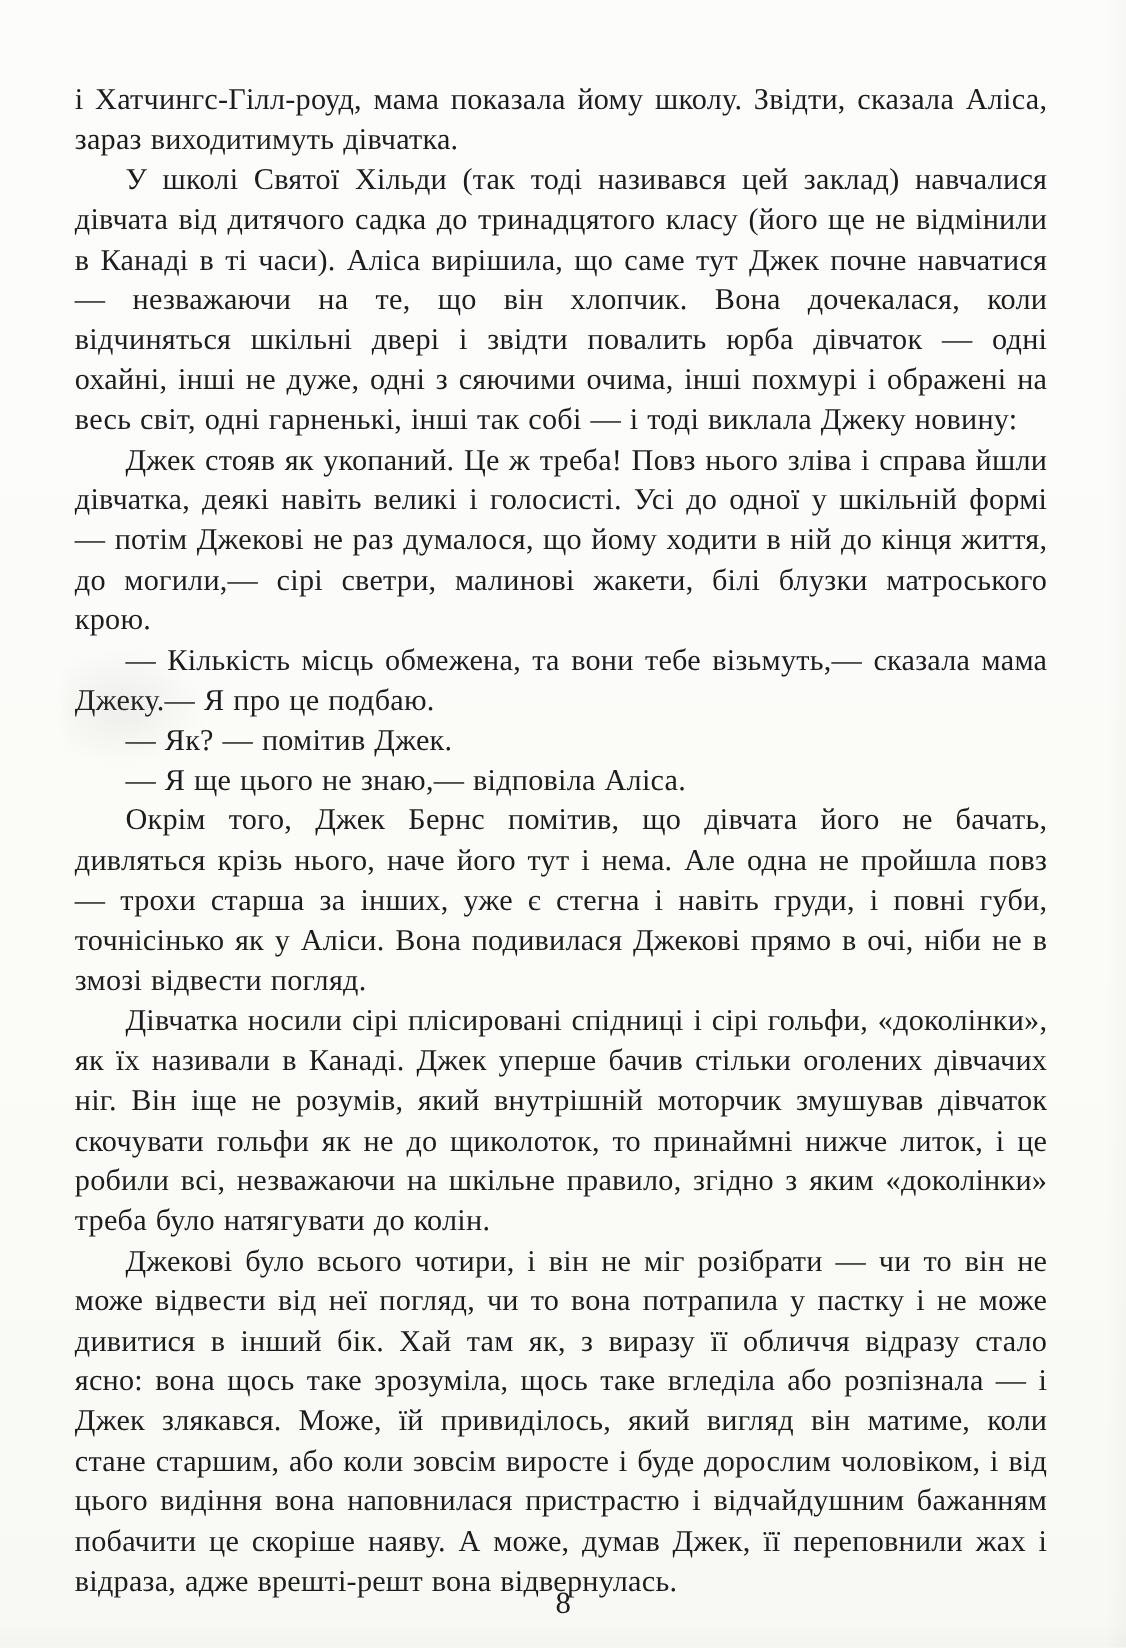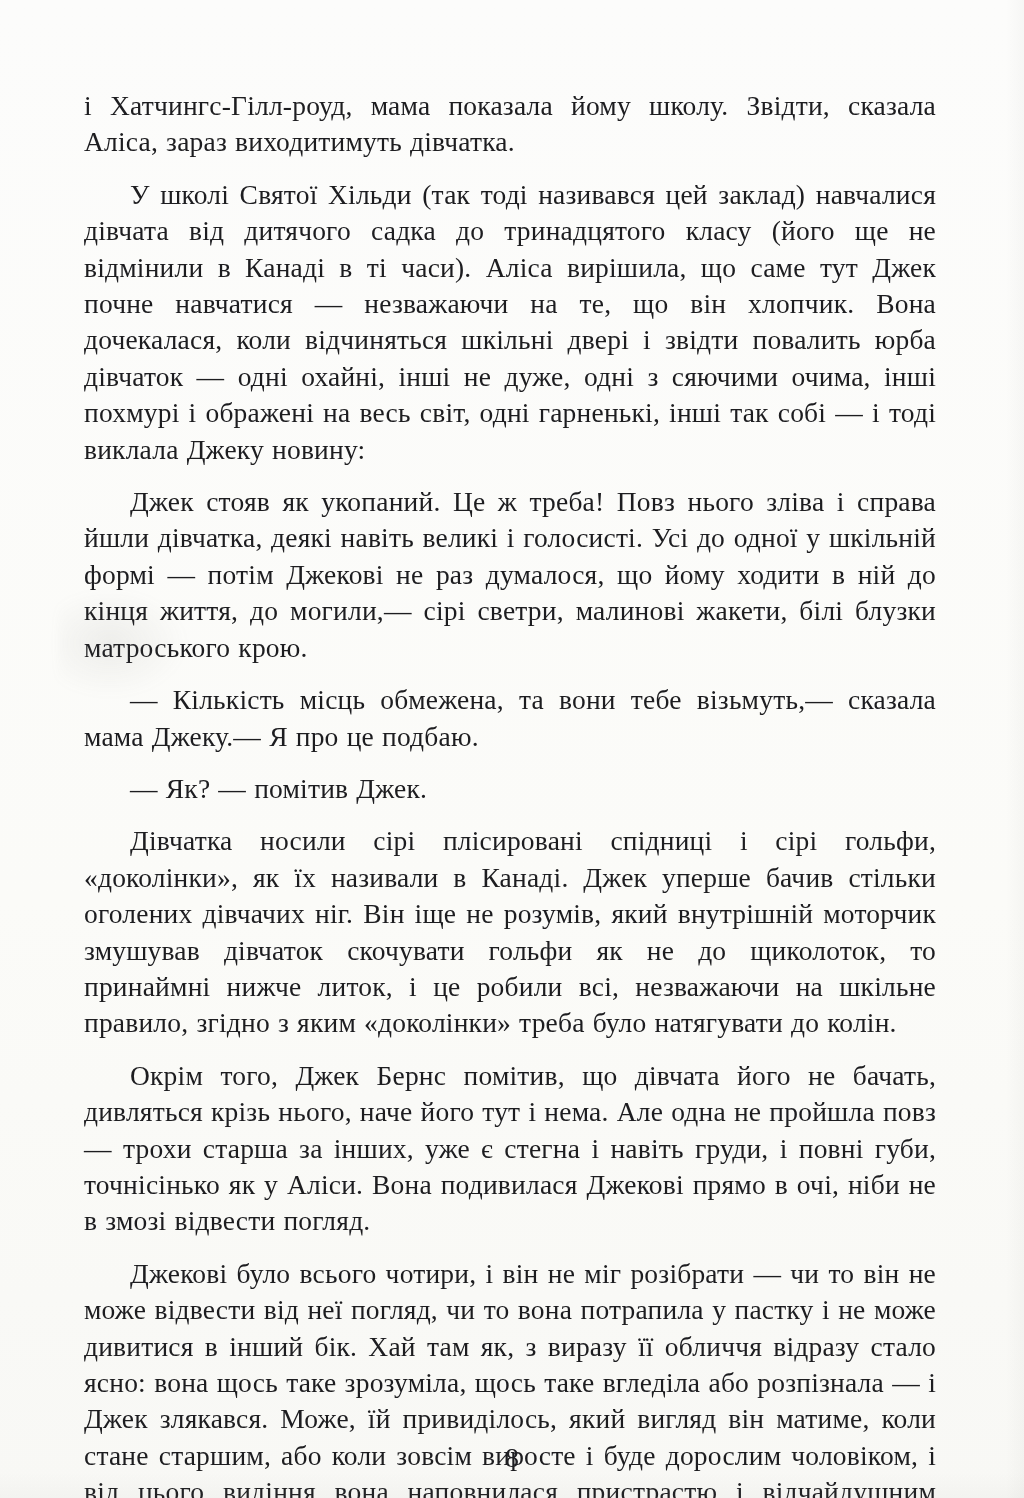--- a/index.html
+++ b/index.html
@@ -25,21 +25,21 @@
     left: 68px;
     top: 72px;
     width: 884px;
     font-size: 27.5px;
     line-height: 36.4px;
     text-align: justify;
     letter-spacing: 0.2px;
     word-spacing: 1px;
   }
   .page-text p {
-    margin: 16px;
+    margin: 0;
     padding: 0;
     text-indent: 46px;
   }
   .page-text p.no-indent {
     text-indent: 0;
   }
   .page-number {
     position: absolute;
     left: 0;
     bottom: 24px;
@@ -82,22 +82,23 @@
 <body>
 
 <div class="page">
 
   <div class="page-text">
     <p class="no-indent">і Хатчингс-Гілл-роуд, мама показала йому школу. Звідти, сказала Аліса, зараз виходитимуть дівчатка.</p>
     <p>У школі Святої Хільди (так тоді називався цей заклад) навчалися дівчата від дитячого садка до тринадцятого класу (його ще не відмінили в Канаді в ті часи). Аліса вирішила, що саме тут Джек почне навчатися — незважаючи на те, що він хлопчик. Вона дочекалася, коли відчиняться шкільні двері і звідти повалить юрба дівчаток — одні охайні, інші не дуже, одні з сяючими очима, інші похмурі і ображені на весь світ, одні гарненькі, інші так собі — і тоді виклала Джеку новину:</p>
     <p>Джек стояв як укопаний. Це ж треба! Повз нього зліва і справа йшли дівчатка, деякі навіть великі і голосисті. Усі до одної у шкільній формі — потім Джекові не раз думалося, що йому ходити в ній до кінця життя, до могили,— сірі светри, малинові жакети, білі блузки матроського крою.</p>
     <p>— Кількість місць обмежена, та вони тебе візьмуть,— сказала мама Джеку.— Я про це подбаю.</p>
     <p>— Як? — помітив Джек.</p>
+    <p>— Я ще цього не знаю,— відповіла Аліса.</p>
+    <p>Окрім того, Джек Бернс помітив, що дівчата його не бачать, дивляться крізь нього, наче його тут і нема. Але одна не пройшла повз — трохи старша за інших, уже є стегна і навіть груди, і повні губи, точнісінько як у Аліси. Вона подивилася Джекові прямо в очі, ніби не в змозі відвести погляд.</p>
     <p>Дівчатка носили сірі плісировані спідниці і сірі гольфи, «доколінки», як їх називали в Канаді. Джек уперше бачив стільки оголених дівчачих ніг. Він іще не розумів, який внутрішній моторчик змушував дівчаток скочувати гольфи як не до щиколоток, то принаймні нижче литок, і це робили всі, незважаючи на шкільне правило, згідно з яким «доколінки» треба було натягувати до колін.</p>
-    <p>Окрім того, Джек Бернс помітив, що дівчата його не бачать, дивляться крізь нього, наче його тут і нема. Але одна не пройшла повз — трохи старша за інших, уже є стегна і навіть груди, і повні губи, точнісінько як у Аліси. Вона подивилася Джекові прямо в очі, ніби не в змозі відвести погляд.</p>
     <p>Джекові було всього чотири, і він не міг розібрати — чи то він не може відвести від неї погляд, чи то вона потрапила у пастку і не може дивитися в інший бік. Хай там як, з виразу її обличчя відразу стало ясно: вона щось таке зрозуміла, щось таке вгледіла або розпізнала — і Джек злякався. Може, їй привиділось, який вигляд він матиме, коли стане старшим, або коли зовсім виросте і буде дорослим чоловіком, і від цього видіння вона наповнилася пристрастю і відчайдушним бажанням побачити це скоріше наяву. А може, думав Джек, її переповнили жах і відраза, адже врешті-решт вона відвернулась.</p>
   </div>
 
   <div class="scan-artifact-left"></div>
   <div class="scan-artifact-edge"></div>
   <div class="scan-artifact-bottom"></div>
 
   <div class="page-number">8</div>
 
 </div>

